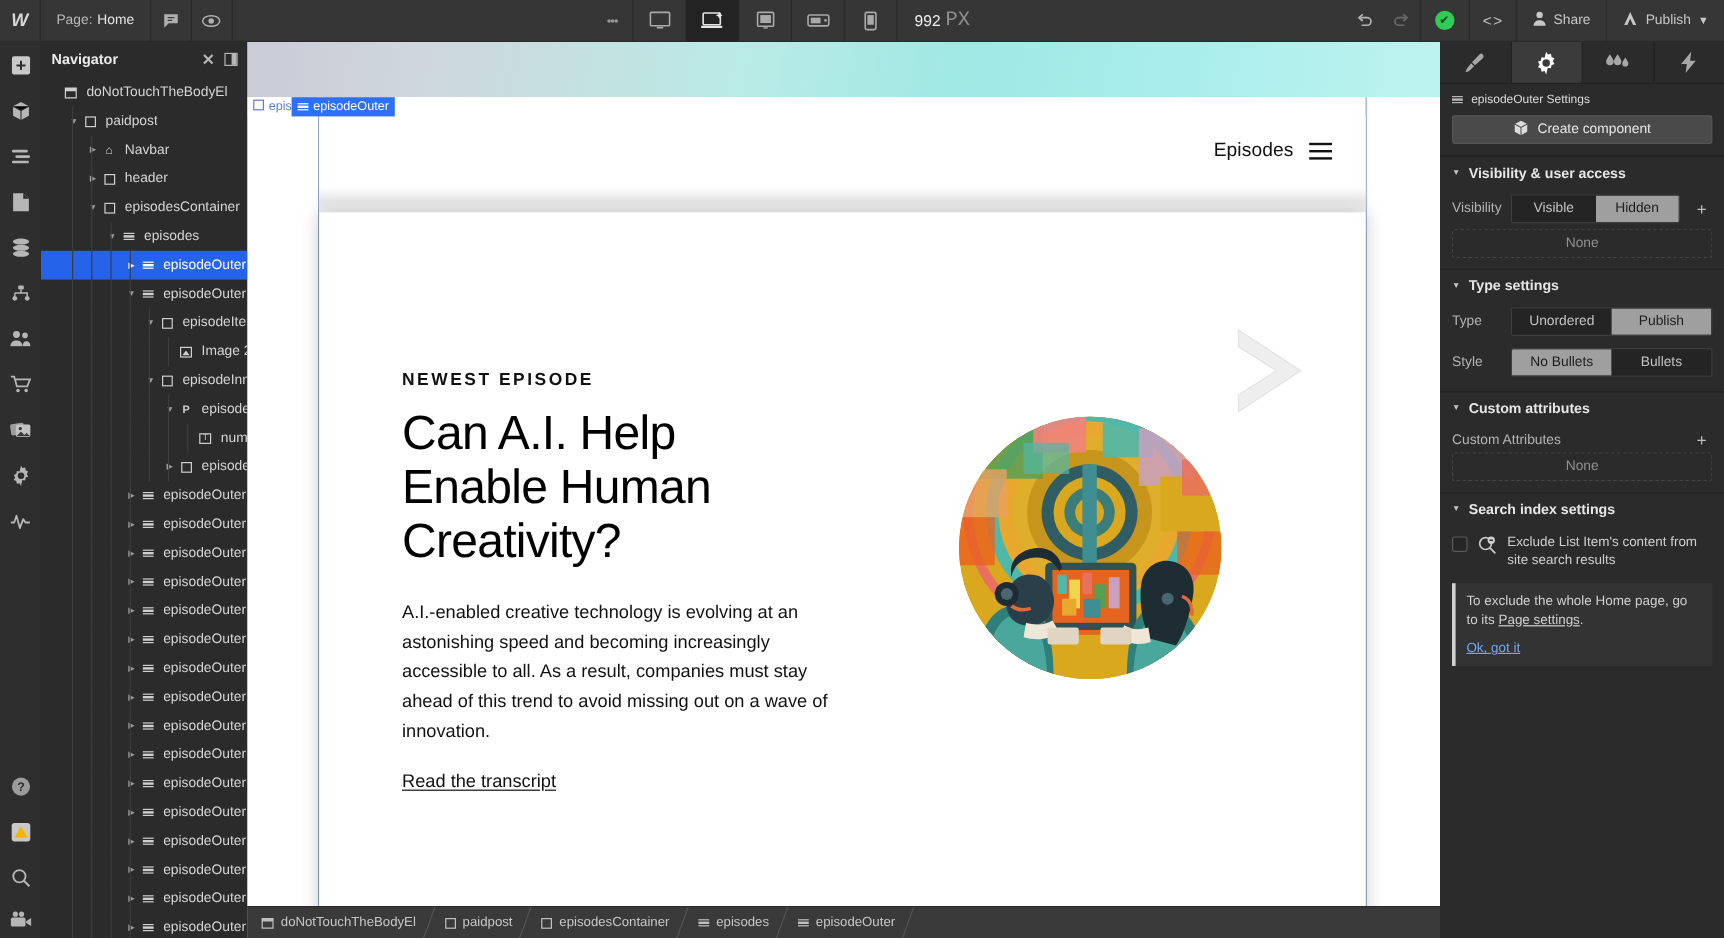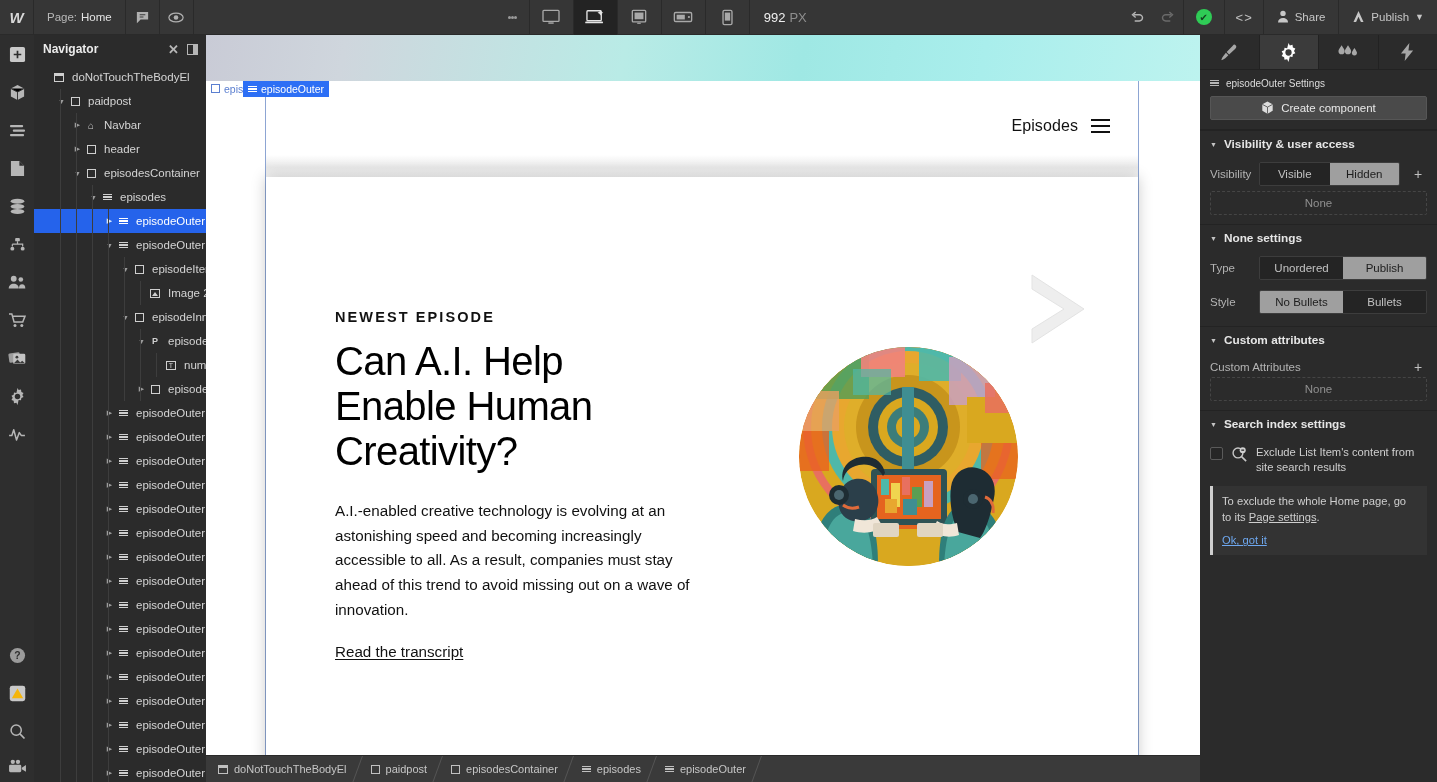--- a/index.html
+++ b/index.html
@@ -36,21 +36,21 @@
   .tb-dots { width: 34px; height:35px; display:flex; align-items:center; justify-content:center;
              border-right: 1px solid #2a2a2a; }
   .tb-dots i { display:block; width:3px; height:3px; border-radius:50%; background:#9a9a9a; margin:1.5px 0; }
   .tb-dev {
     width: 44px; height: 35px; display: flex; align-items: center; justify-content: center;
     border-right: 1px solid #2a2a2a; color: #a9a9a9;
   }
   .tb-dev.active { background: #232323; color: #e6e6e6; }
   .tb-px { display: flex; align-items: baseline; padding: 0 14px; height:35px; align-items:center; }
   .tb-px .num { color: #efefef; font-size: 13px; }
-  .tb-px .unit { color: #8e8e8e; font-size: 13px; margin-left: 4px; }
+  .tb-px .unit { color: #8e8e8e; font-size: 17px; margin-left: 4px; font-family: Liberation Mono, monospace; }
   .tb-right { display: flex; align-items: center; height: 35px; }
   .tb-undo { width: 30px; height:35px; display:flex; align-items:center; justify-content:center; color:#b4b4b4;}
   .tb-redo { width: 30px; height:35px; display:flex; align-items:center; justify-content:center; color:#6a6a6a;}
   .tb-sep { width:1px; height:35px; background:#2a2a2a; }
   .tb-ok { width: 40px; height:35px; display:flex; align-items:center; justify-content:center; }
   .ok-dot { width:16px; height:16px; border-radius:50%; background:#2fcc56; display:flex;
             align-items:center; justify-content:center; color:#13401f; font-size:10px; }
   .tb-code { width: 38px; height:35px; display:flex; align-items:center; justify-content:center;
              color:#c0c0c0; font-size:13px; }
   .tb-share { display:flex; align-items:center; gap:6px; padding:0 13px; height:35px; color:#c7c7c7; font-size:11.5px; }
@@ -1204,21 +1204,21 @@
         <div class="opt">Visible</div>
         <div class="opt on">Hidden</div>
       </div>
       <span class="plusbtn">+</span>
     </div>
     <div class="nonebox">None</div>
 
     <div class="rp-div"></div>
     <div class="sect-head">
       <span class="tri">▼</span>
-      <span>None settings</span>
+      <span>Type settings</span>
     </div>
     <div class="ctrl-row">
       <span class="lab">Type</span>
       <div class="seg">
         <div class="opt">Unordered</div>
         <div class="opt on">Publish</div>
       </div>
     </div>
     <div class="ctrl-row">
       <span class="lab">Style</span>

